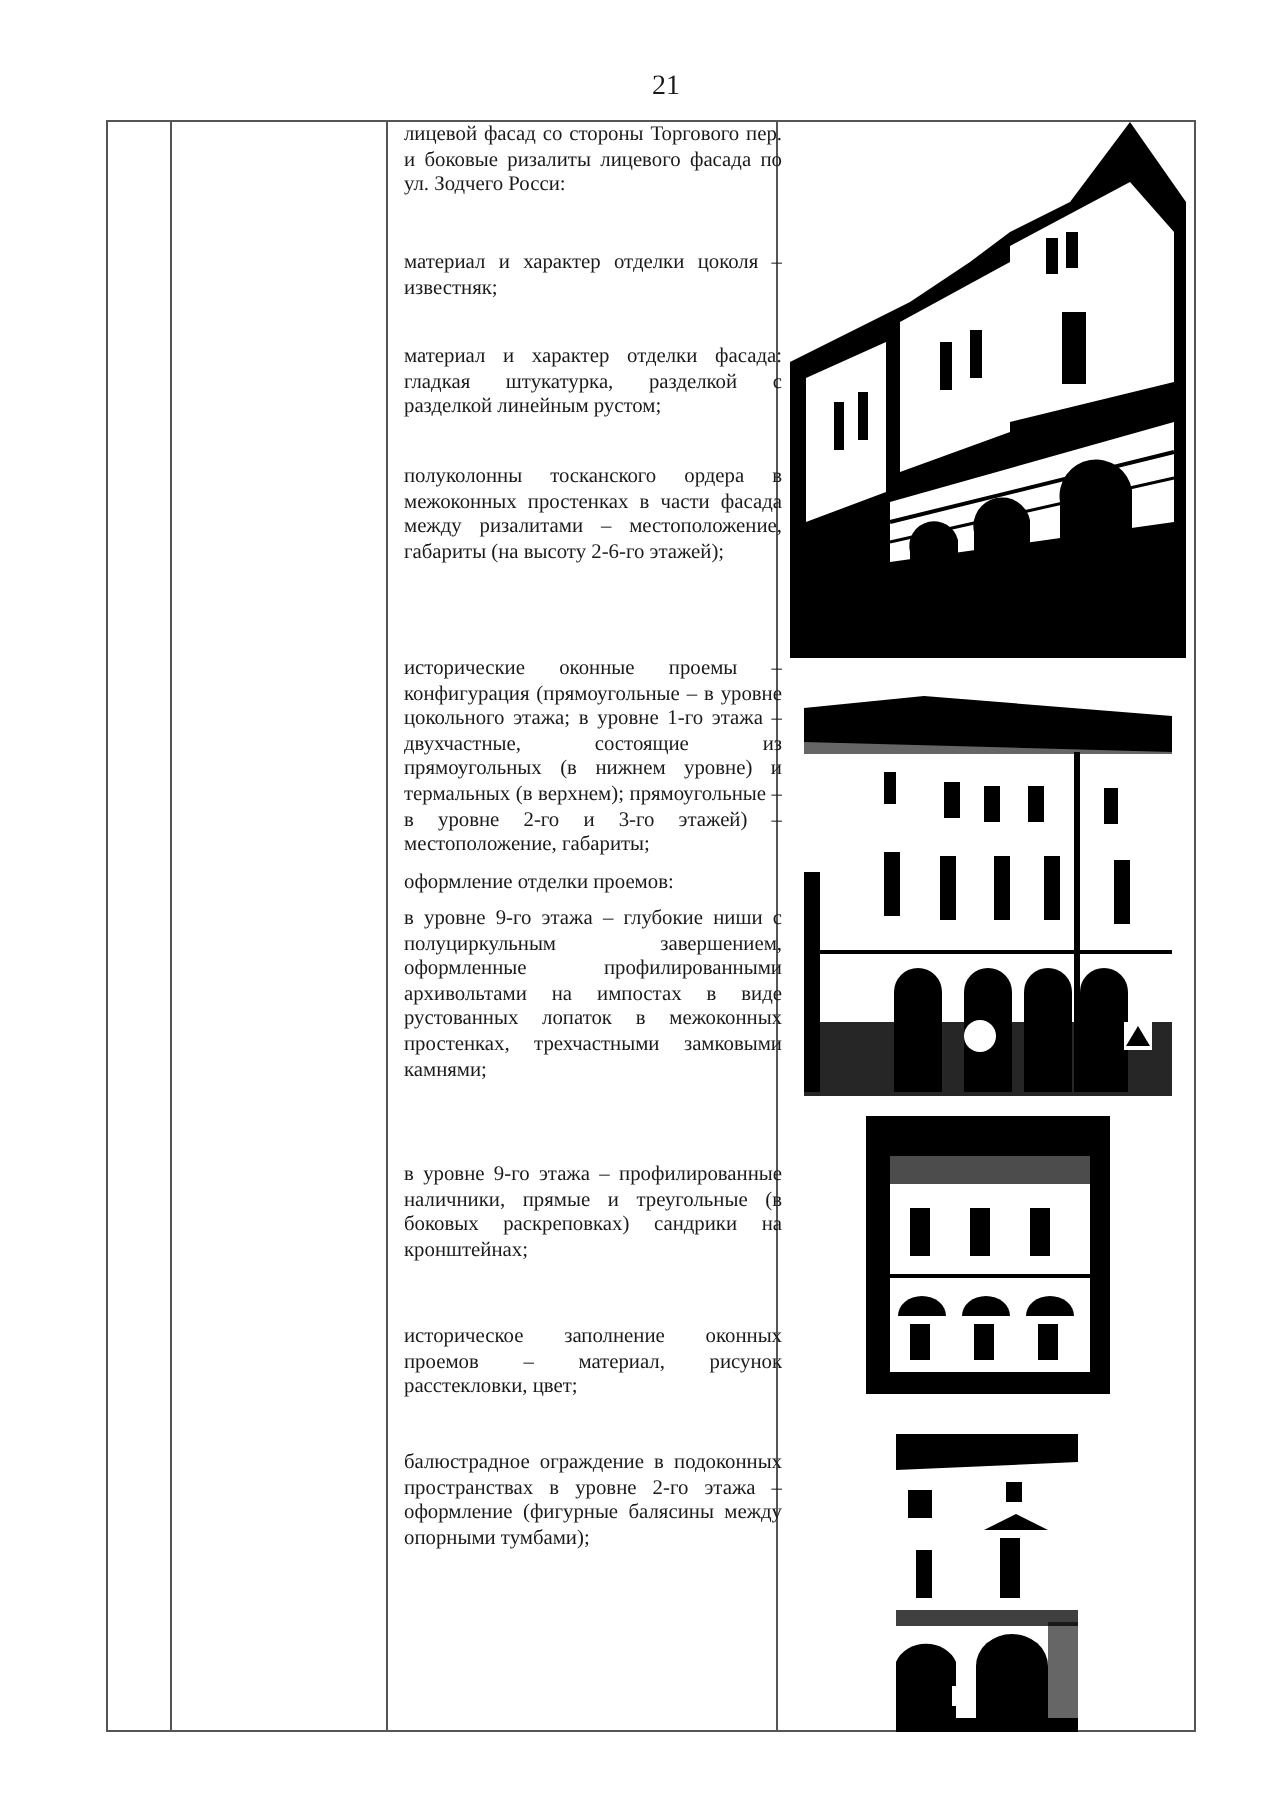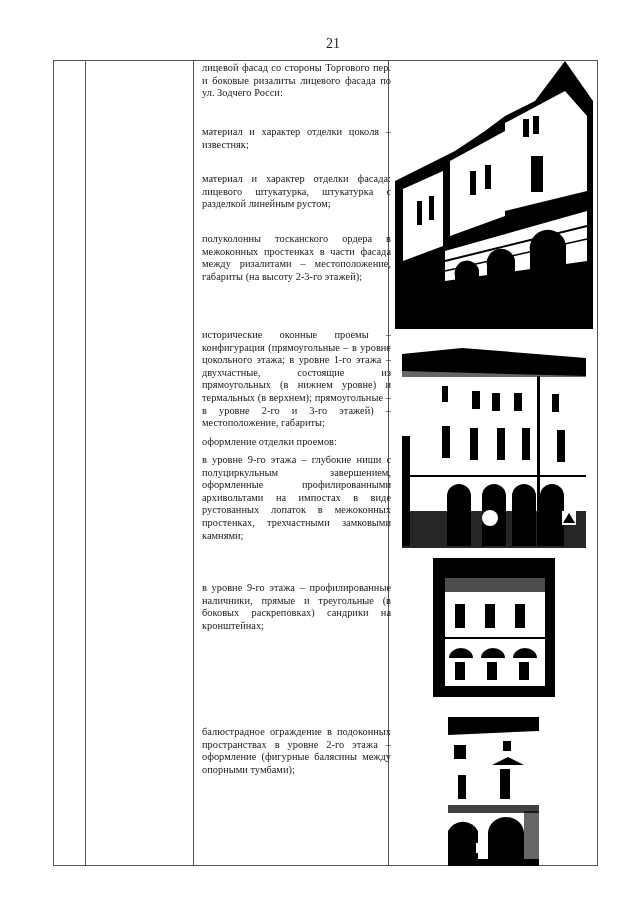--- a/index.html
+++ b/index.html
@@ -73,26 +73,27 @@
 <div class="page-number">21</div>
 
 <div class="table">
   <div class="vline" style="left:31px"></div>
   <div class="vline" style="left:139px"></div>
   <div class="vline" style="left:334px"></div>
 
   <div class="col-text">
     <div class="para" style="top:65px">материал и характер отделки цоколя – известняк;</div>
     <div class="para" style="top:1px">лицевой фасад со стороны Торгового пер. и боковые ризалиты лицевого фасада по ул. Зодчего Росси:</div>
-    <div class="para" style="top:112px">материал и характер отделки фасада: лицевого штукатурка, штукатурка с разделкой линейным рустом;</div>
-    <div class="para" style="top:172px">полуколонны тосканского ордера в межоконных простенках в части фасада между ризалитами – местоположение, габариты (на высоту 2-3-го этажей);</div>
+    <div class="para" style="top:112px">материал и характер отделки фасада: гладкая штукатурка, разделкой с разделкой линейным рустом;</div>
+    <div class="para" style="top:172px">полуколонны тосканского ордера в межоконных простенках в части фасада между ризалитами – местоположение, габариты (на высоту 2-6-го этажей);</div>
     <div class="para" style="top:268px">исторические оконные проемы – конфигурация (прямоугольные – в уровне цокольного этажа; в уровне 1-го этажа – двухчастные, состоящие из прямоугольных (в нижнем уровне) и термальных (в верхнем); прямоугольные – в уровне 2-го и 3-го этажей) – местоположение, габариты;</div>
     <div class="para" style="top:375px">оформление отделки проемов:</div>
     <div class="para" style="top:393px">в уровне 9-го этажа – глубокие ниши с полуциркульным завершением, оформленные профилированными архивольтами на импостах в виде рустованных лопаток в межоконных простенках, трехчастными замковыми камнями;</div>
     <div class="para" style="top:521px">в уровне 9-го этажа – профилированные наличники, прямые и треугольные (в боковых раскреповках) сандрики на кронштейнах;</div>
+    <div class="para" style="top:602px">историческое заполнение оконных проемов – материал, рисунок расстекловки, цвет;</div>
     <div class="para" style="top:665px">балюстрадное ограждение в подоконных пространствах в уровне 2-го этажа – оформление (фигурные балясины между опорными тумбами);</div>
   </div>
 
   <div class="photo" style="left:341px; top:0px; width:198px; height:268px">
     <svg viewBox="0 0 198 268" preserveAspectRatio="none">
       <rect width="198" height="268" fill="#fff"></rect>
       <polygon points="170,0 198,40 198,268 0,268 0,120 30,105 60,90 90,70 110,55 140,40" fill="#000"></polygon>
       <polygon points="110,62 170,30 192,55 192,130 110,150" fill="#fff"></polygon>
       <polygon points="55,100 110,70 110,155 55,175" fill="#fff"></polygon>
       <polygon points="8,128 48,110 48,185 8,200" fill="#fff"></polygon>

